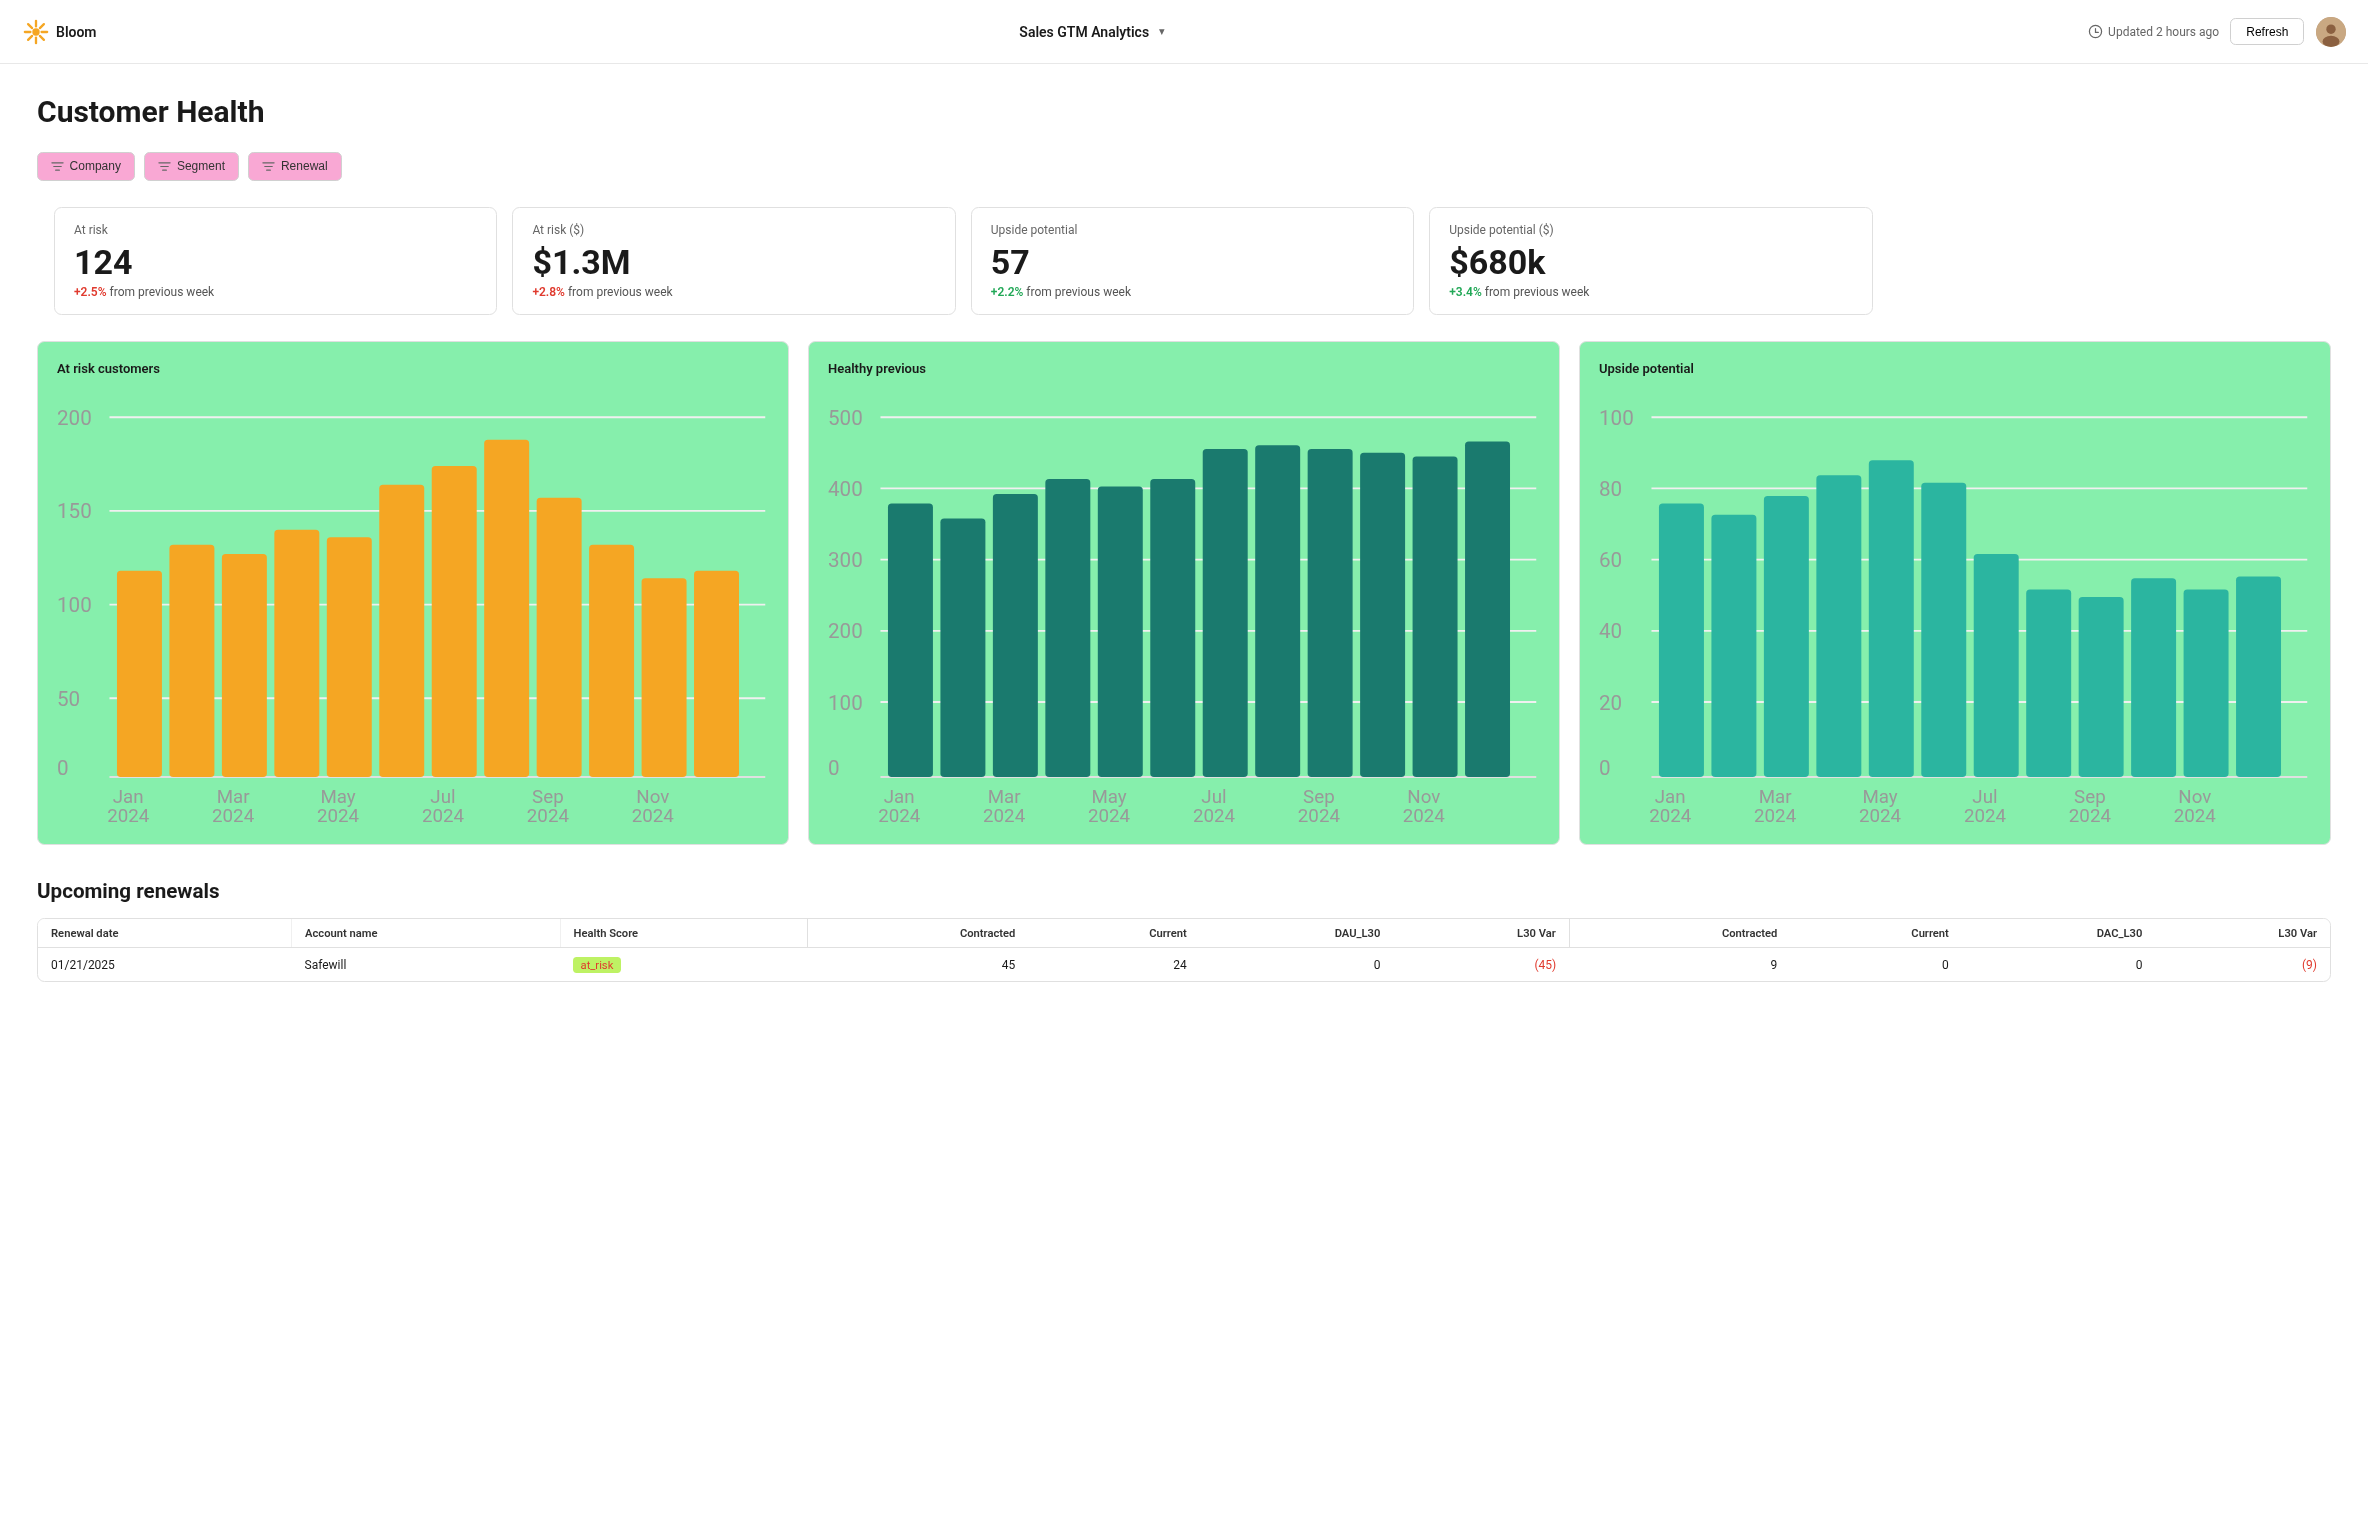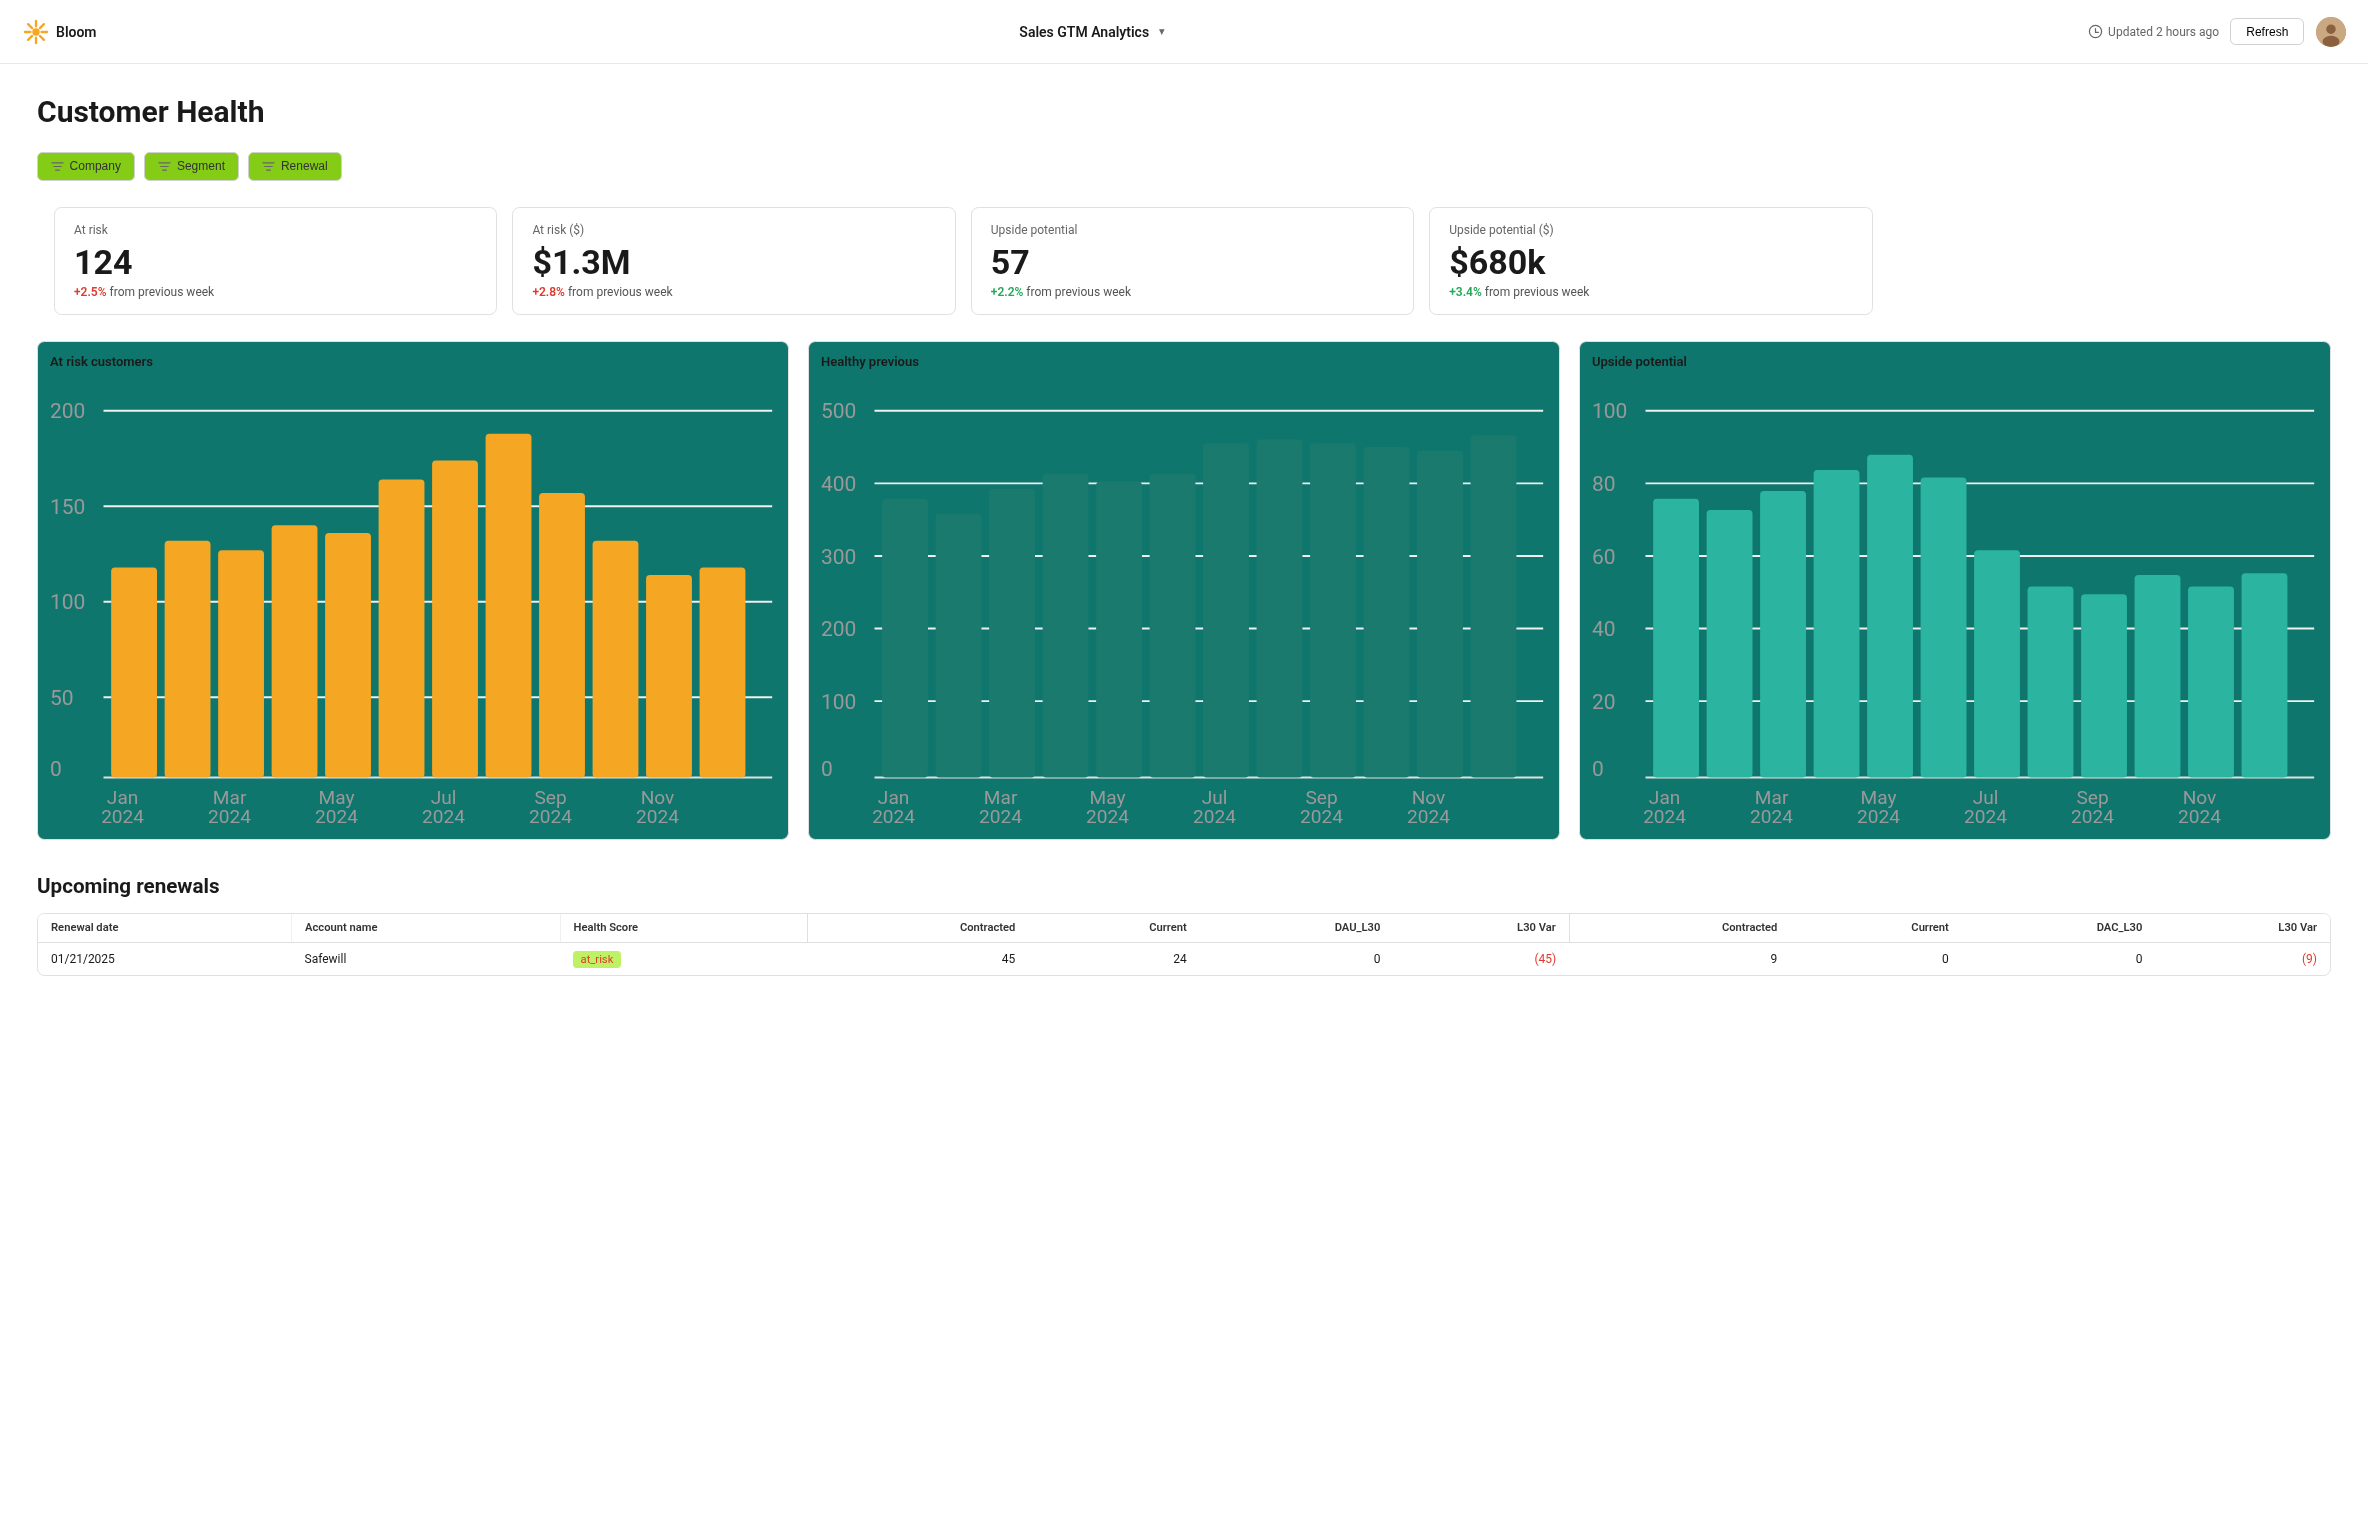--- a/index.html
+++ b/index.html
@@ -26,41 +26,41 @@
 
     
     .page-content { padding: 30px 37px; }
 
     .page-title { font-size: 30px; font-weight: 700; margin-bottom: 22.5px; }
 
     
     .filter-bar { display: flex; gap: 9.4px; margin-bottom: 26px; }
     .filter-btn {
       display: flex; align-items: center; gap: 5.6px;
-      border: 0.9px solid #d0d0d0; background: #84cc16; padding: 6.6px 13px;
+      border: 0.9px solid #d0d0d0; background: #f9a8d4; padding: 6.6px 13px;
       border-radius: 5.6px; cursor: pointer; font-size: 12px; color: #333;
     }
 
     
     .kpi-row { display: grid; grid-template-columns: repeat(5, 1fr); gap: 15px; margin-bottom: 26px; padding-left: 17px; }
     .kpi-card {
       border: 0.9px solid #e0e0e0; border-radius: 7.5px; padding: 15px 19px;
       background: #fff;
     }
     .kpi-label { font-size: 12px; color: #666; margin-bottom: 7.5px; }
     .kpi-value { font-size: 34px; font-weight: 700; margin-bottom: 3.7px; line-height: 1.1; }
     .kpi-change { font-size: 12px; color: #555; }
     .kpi-change .positive { color: #22a857; font-weight: 600; }
     .kpi-change .negative { color: #e03a2e; font-weight: 600; }
 
     
     .chart-row { display: grid; grid-template-columns: repeat(3, 1fr); gap: 19px; margin-bottom: 34px; }
     .chart-card {
-      border: 0.9px solid #e0e0e0; border-radius: 7.5px; padding: 12px;
-      background: #0f766e;
+      border: 0.9px solid #e0e0e0; border-radius: 7.5px; padding: 19px;
+      background: #86efac;
     }
     .chart-title { font-size: 13px; font-weight: 600; margin-bottom: 15px; }
 
     
     .section-title { font-size: 20.6px; font-weight: 700; margin-bottom: 15px; }
 
     
     .table-container { border: 0.9px solid #e0e0e0; border-radius: 7.5px; overflow: hidden; }
     table { width: 100%; border-collapse: collapse; font-size: 12px; }
     thead tr { background: #fff; }

